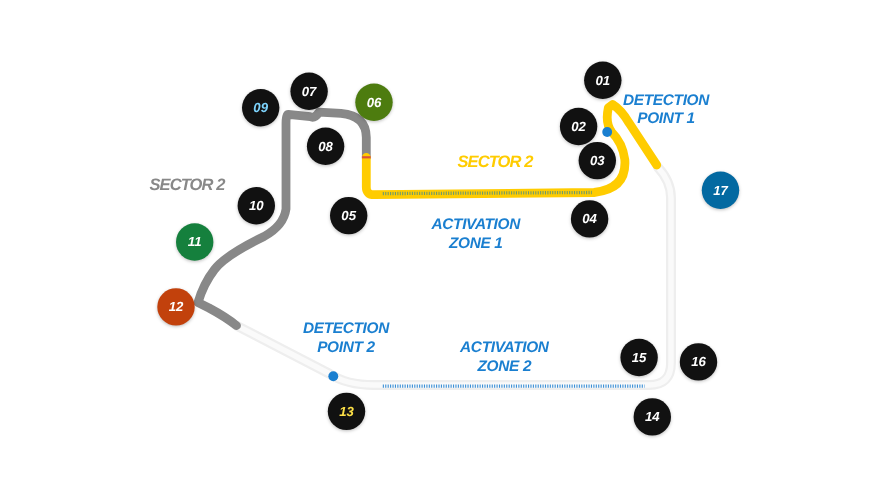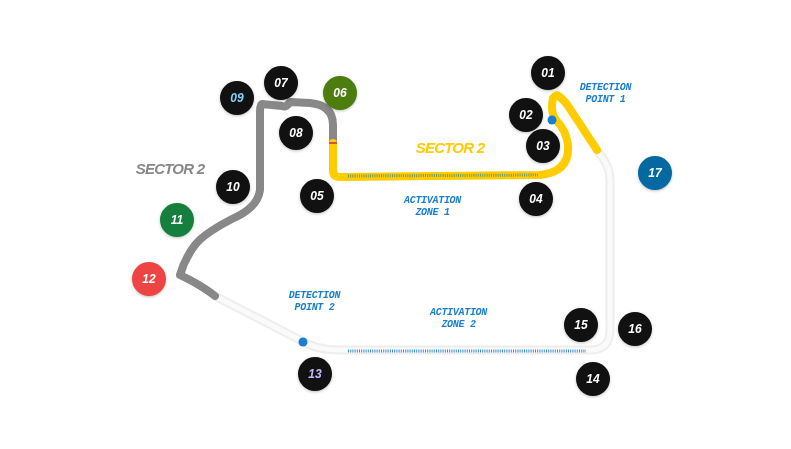--- a/index.html
+++ b/index.html
@@ -1,19 +1,19 @@
 <!DOCTYPE html>
 <html><head>
   <meta charset="utf-8">
   <style>
     html, body { margin: 0; padding: 0; background: #ffffff; }
     body { width: 791px; height: 449px; position: relative; overflow: hidden; font-family: "Liberation Sans", sans-serif; }
     #map { position: absolute; left: 0; top: 0; width: 791px; height: 449px; }
     .lbl { position: absolute; font-family: "Liberation Sans", sans-serif; font-weight: bold; font-style: italic; text-align: center; line-height: 1.2; letter-spacing: -0.3px; }
-    .lbl-blue { color: #1a7fd0; font-size: 10px; font-family: Liberation Mono, monospace; }
+    .lbl-blue { color: #1a7fd0; font-size: 14px; }
     .lbl-sector { font-size: 15px; letter-spacing: -0.8px; }
     .turn { position: absolute; width: 34px; height: 34px; border-radius: 50%; background: #111111; color: #ffffff; font-family: "Liberation Sans", sans-serif; font-weight: bold; font-style: italic; font-size: 12px; display: flex; align-items: center; justify-content: center; box-shadow: 0 1px 3px rgba(0,0,0,0.25); }
   </style>
 </head>
 <body>
 
 <svg id="map" viewBox="0 0 791 449" xmlns="http://www.w3.org/2000/svg">
 
   <path class="s3" d="M 215 296 L 300 340 Q 315 350 340 350 L 590 350 Q 610 350 610 330 L 610 180 Q 610 165 598 152" fill="none" stroke="#eeeeee" stroke-width="9" stroke-linecap="round" stroke-linejoin="round"></path>
   <path d="M 215 296 L 300 340 Q 315 350 340 350 L 590 350 Q 610 350 610 330 L 610 180 Q 610 165 598 152" fill="none" stroke="#fafafa" stroke-width="5" stroke-linecap="round" stroke-linejoin="round"></path>
@@ -55,18 +55,18 @@
 <div class="turn" style="left: 509px; top: 98px; background: rgb(17, 17, 17); color: rgb(255, 255, 255);">02</div>
 <div class="turn" style="left: 526px; top: 129px; background: rgb(17, 17, 17); color: rgb(255, 255, 255);">03</div>
 <div class="turn" style="left: 519px; top: 182px; background: rgb(17, 17, 17); color: rgb(255, 255, 255);">04</div>
 <div class="turn" style="left: 300px; top: 179px; background: rgb(17, 17, 17); color: rgb(255, 255, 255);">05</div>
 <div class="turn" style="left: 323px; top: 76px; background: #4d7c0f; color: rgb(255, 255, 255);">06</div>
 <div class="turn" style="left: 264px; top: 66px; background: rgb(17, 17, 17); color: rgb(255, 255, 255);">07</div>
 <div class="turn" style="left: 279px; top: 116px; background: rgb(17, 17, 17); color: rgb(255, 255, 255);">08</div>
 <div class="turn" style="left: 220px; top: 81px; background: rgb(17, 17, 17); color: #7dd3fc;">09</div>
 <div class="turn" style="left: 216px; top: 170px; background: rgb(17, 17, 17); color: rgb(255, 255, 255);">10</div>
 <div class="turn" style="left: 160px; top: 203px; background: #15803d; color: rgb(255, 255, 255);">11</div>
-<div class="turn" style="left: 132px; top: 262px; background: #ef4444; color: rgb(255, 255, 255);">12</div>
-<div class="turn" style="left: 298px; top: 357px; background: rgb(17, 17, 17); color: #c4b5fd;">13</div>
+<div class="turn" style="left: 143px; top: 262px; background: #c2410c; color: rgb(255, 255, 255);">12</div>
+<div class="turn" style="left: 298px; top: 357px; background: rgb(17, 17, 17); color: #fde047;">13</div>
 <div class="turn" style="left: 576px; top: 362px; background: rgb(17, 17, 17); color: rgb(255, 255, 255);">14</div>
 <div class="turn" style="left: 564px; top: 308px; background: rgb(17, 17, 17); color: rgb(255, 255, 255);">15</div>
 <div class="turn" style="left: 618px; top: 312px; background: rgb(17, 17, 17); color: rgb(255, 255, 255);">16</div>
 <div class="turn" style="left: 638px; top: 156px; background: #0369a1; color: rgb(255, 255, 255);">17</div>
 
 </body></html>

